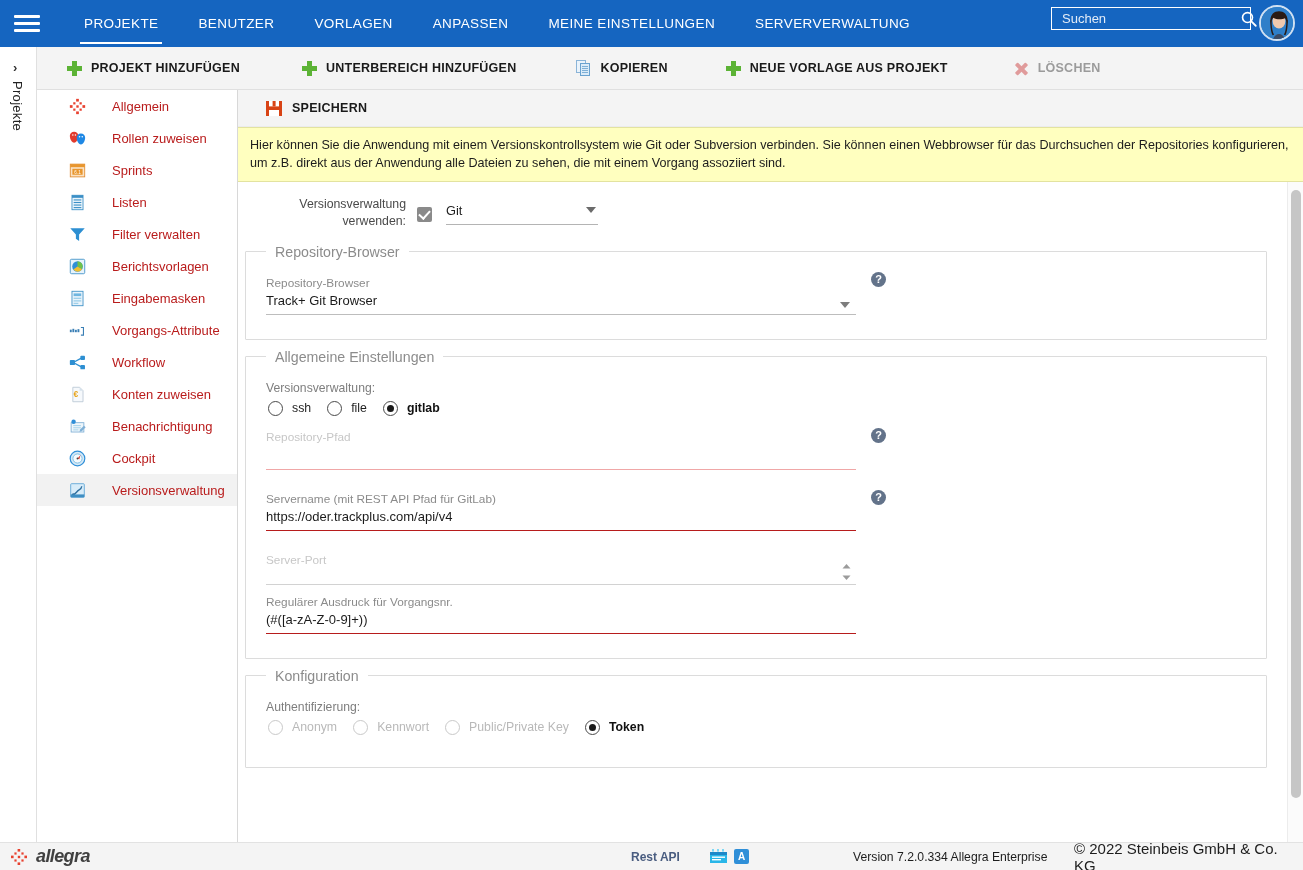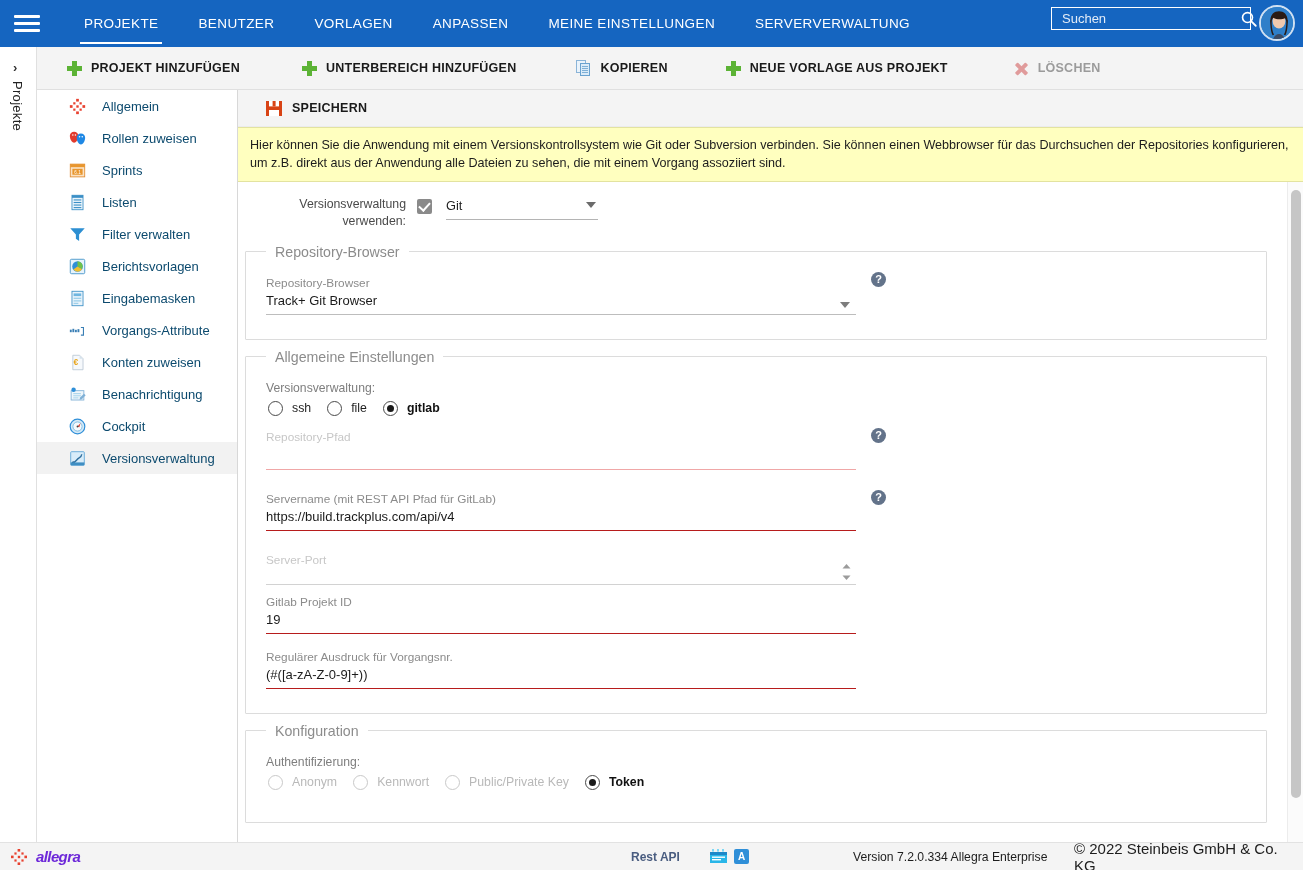--- a/index.html
+++ b/index.html
@@ -86,22 +86,22 @@
   }
   .ic-x::before { transform: rotate(45deg); }
   .ic-x::after { transform: rotate(-45deg); }
 
   
   .sidebar {
     position: absolute; left: 37px; top: 90px; width: 201px; bottom: 28px;
     background: #ffffff; border-right: 1px solid #d8d8d8; overflow: hidden;
   }
   .sb-item {
-    display: flex; align-items: center; gap: 16px; height: 32px; padding-left: 32px;
-    font-size: 13px; color: #0c4a6e; cursor: pointer;
+    display: flex; align-items: center; gap: 26px; height: 32px; padding-left: 32px;
+    font-size: 13px; color: #b91c1c; cursor: pointer;
   }
   .sb-item.active { background: #f2f2f2; }
   .sb-ico { width: 17px; height: 17px; flex: 0 0 17px; }
 
   
   .savebar {
     position: absolute; left: 238px; top: 90px; right: 0; height: 37px;
     background: #f4f4f4; border-bottom: 1px solid #ececec;
     display: flex; align-items: center;
   }
@@ -118,21 +118,21 @@
     padding: 8px 14px 0 12px; font-size: 12.6px; color: #1c1c1c; line-height: 1.45;
   }
 
   
   .main {
     position: absolute; left: 238px; top: 182px; right: 0; bottom: 28px;
     background: #ffffff; overflow: hidden;
   }
   .scroller { position: absolute; inset: 0 16px 0 0; overflow: hidden; }
 
-  .row-topcheck { display: flex; align-items: flex-start; padding: 10px 0 4px 0; }
+  .row-topcheck { display: flex; align-items: center; padding: 10px 0 4px 0; }
   .tc-label {
     width: 120px; text-align: right; font-size: 12.3px; color: #4a4a4a;
     line-height: 1.42; padding-top: 4px; margin-left: 48px;
   }
   .cb {
     width: 15px; height: 15px; margin: 7px 0 0 11px; flex: 0 0 15px;
     background: #8a8a8a; border-radius: 2px; position: relative;
   }
   .cb::after {
     content: ""; position: absolute; left: 4px; top: 1px; width: 5px; height: 9px;
@@ -206,21 +206,21 @@
     background: #c6c6c6; border-radius: 5px;
   }
 
   
   .footer {
     position: absolute; left: 0; bottom: 0; width: 1303px; height: 28px;
     background: #f4f4f4; border-top: 1px solid #e2e2e2;
     display: flex; align-items: center; font-size: 12px; color: #2b2b2b;
   }
   .brand { display: flex; align-items: center; gap: 6px; margin-left: 8px; }
-  .brand-txt { font-size: 15px; font-weight: bold; font-style: italic; letter-spacing: -.6px; color: #6d28d9; }
+  .brand-txt { font-size: 18px; font-weight: bold; font-style: italic; letter-spacing: -.6px; color: #404040; }
   .restapi { position: absolute; left: 631px; font-weight: bold; color: #4a5d80; font-size: 12px; cursor: pointer; }
   .fico1 { position: absolute; left: 710px; width: 17px; height: 15px; cursor: pointer; }
   .fico2 { position: absolute; left: 734px; width: 15px; height: 15px; background: #2f8fd8; border-radius: 2px;
            color: #fff; font-size: 10px; font-weight: bold; text-align: center; line-height: 15px; cursor: pointer; }
   .fver { position: absolute; left: 853px; font-size: 12.2px; color: #1d1d1d; }
   .fcopy { position: absolute; left: 1074px; font-size: 15px; color: #1d1d1d; }
 </style>
 </head>
 <body>
 
@@ -396,20 +396,32 @@
             <rect x="1" y="9" width="2.2" height="3"></rect>
             <rect x="4" y="8" width="2.2" height="4"></rect>
             <rect x="7" y="9.2" width="2.2" height="2.8"></rect>
             <rect x="10" y="8.4" width="2.2" height="3.6"></rect>
           </g>
         <path d="M14 6.5h3v9h-3" fill="none" stroke="#3a7fb5" stroke-width="1.3"></path>
       </svg>
       <span>Vorgangs-Attribute</span>
     </div>
 
+    <div class="sb-item">
+      <svg class="sb-ico" viewBox="0 0 20 20">
+        <g stroke="#2d8fd2" stroke-width="1.5">
+            <line x1="5" y1="10" x2="15" y2="4.5"></line>
+            <line x1="5" y1="10" x2="15" y2="15.5"></line>
+          </g>
+        <rect x="1" y="7" width="6" height="6" rx="1" fill="#2d8fd2"></rect>
+        <rect x="13.4" y="2" width="5.4" height="5" rx="1" fill="#2d8fd2"></rect>
+        <rect x="13.4" y="13" width="5.4" height="5" rx="1" fill="#2d8fd2"></rect>
+      </svg>
+      <span>Workflow</span>
+    </div>
 
     <div class="sb-item">
       <svg class="sb-ico" viewBox="0 0 20 20">
         <path d="M4.5 1.5h8l4 4v13h-12z" fill="#f6f9fc" stroke="#b9c7d4"></path>
         <path d="M12.5 1.5v4h4z" fill="#d6e2ec"></path>
         <text x="8" y="13.2" font-size="10" fill="#e8a317" font-weight="bold" text-anchor="middle" font-family="Liberation Sans, sans-serif">€</text>
       </svg>
       <span>Konten zuweisen</span>
     </div>
 
@@ -505,40 +517,35 @@
 
           <div class="field fw-wide" style="margin-bottom:22px">
             <div class="flabel muted">Repository-Pfad</div>
             <div class="fvalue" style="min-height:22px"></div>
             <div class="fline pink"></div>
             <span class="help" style="top:-2px">?</span>
           </div>
 
           <div class="field fw-wide" style="margin-bottom:22px">
             <div class="flabel">Servername (mit REST API Pfad für GitLab)</div>
-            <div class="fvalue">https://build.trackplus.com/api/v4</div>
+            <div class="fvalue">https://oder.trackplus.com/api/v4</div>
             <div class="fline red"></div>
             <span class="help" style="top:-2px">?</span>
           </div>
 
           <div class="field fw-wide" style="margin-bottom:10px">
             <div class="flabel muted" style="margin-bottom:13px">Server-Port</div>
             <div class="fvalue" style="min-height:4px"></div>
             <div class="fline grey"></div>
             <svg class="spin" viewBox="0 0 11 18">
               <path d="M5.5 1l4 4.4h-8z" fill="#9b9b9b"></path>
                 <path d="M5.5 17l-4-4.4h8z" fill="#9b9b9b"></path>
             </svg>
           </div>
 
-          <div class="field fw-wide" style="margin-bottom:16px">
-            <div class="flabel">Gitlab Projekt ID</div>
-            <div class="fvalue">19</div>
-            <div class="fline red"></div>
-          </div>
 
           <div class="field fw-wide">
             <div class="flabel">Regulärer Ausdruck für Vorgangsnr.</div>
             <div class="fvalue">(#([a-zA-Z-0-9]+))</div>
             <div class="fline red"></div>
           </div>
         </div>
       </fieldset>
 
       <fieldset class="group">

